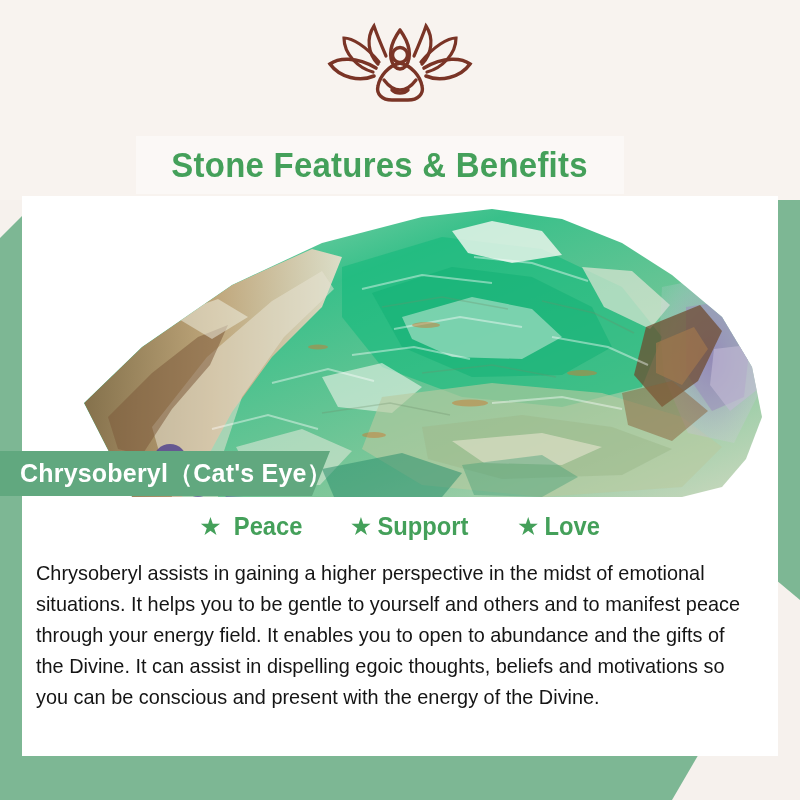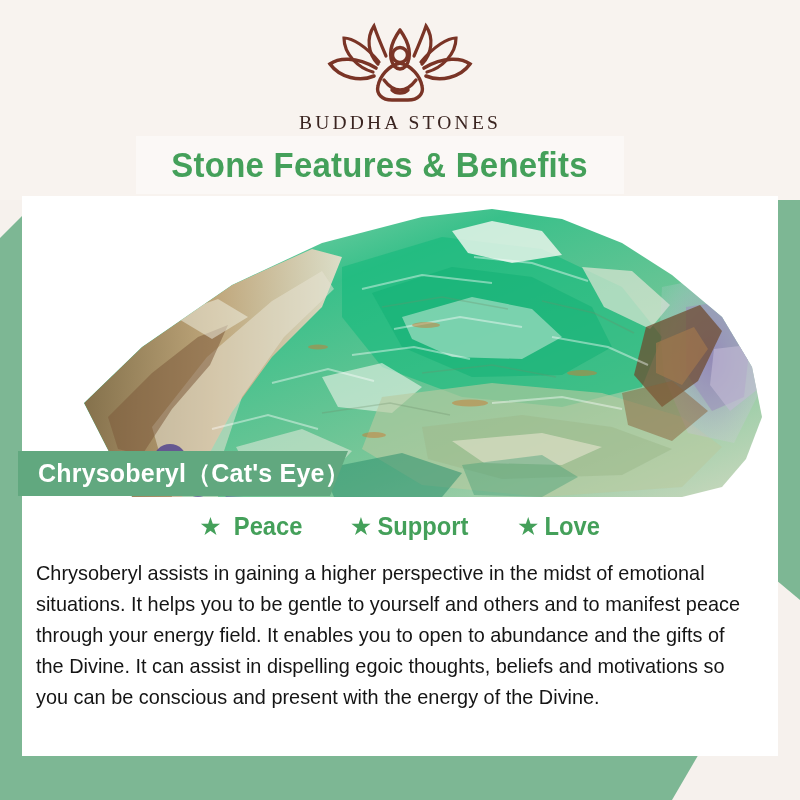--- a/index.html
+++ b/index.html
@@ -81,21 +81,21 @@
     background:#ffffff;
   }
   .photo svg { display:block; width:756px; height:300px; }
 
   
   .name-band {
     position:absolute; left:0px; top:451px;
     width:330px; height:45px;
     background:#61a87f;
     clip-path:polygon(0 0, 330px 0, 312px 45px, 0 45px);
-    display:flex; align-items:center;margin-left:18px;
+    display:flex; align-items:center;
   }
   .name-text {
     color:#ffffff;
     font-size:25px;
     font-weight:600;
     padding-left:20px;
     white-space:nowrap;
     letter-spacing:.2px;
   }
 
@@ -155,21 +155,20 @@
       <g fill="none" stroke="#7a3426" stroke-width="3.4" stroke-linecap="round">
 
         <circle cx="84" cy="33" r="7.5"></circle>
 
         <path d="M84 41 C72 44 64 54 62 64 C60 72 66 78 76 78 L92 78 C102 78 108 72 106 64 C104 54 96 44 84 41 Z"></path>
 
         <path d="M68 58 C74 66 80 68 84 68 C88 68 94 66 100 58"></path>
         <path d="M76 68 C80 72 88 72 92 68"></path>
       </g>
     </svg>
-    <div class="logo-text">BUDDHA STONES</div>
   </div>
 
   <div class="title-band">
     <div class="title-text">Stone Features &amp; Benefits</div>
   </div>
 </div>
 
 <div class="card"></div>
 
 <div class="photo">

